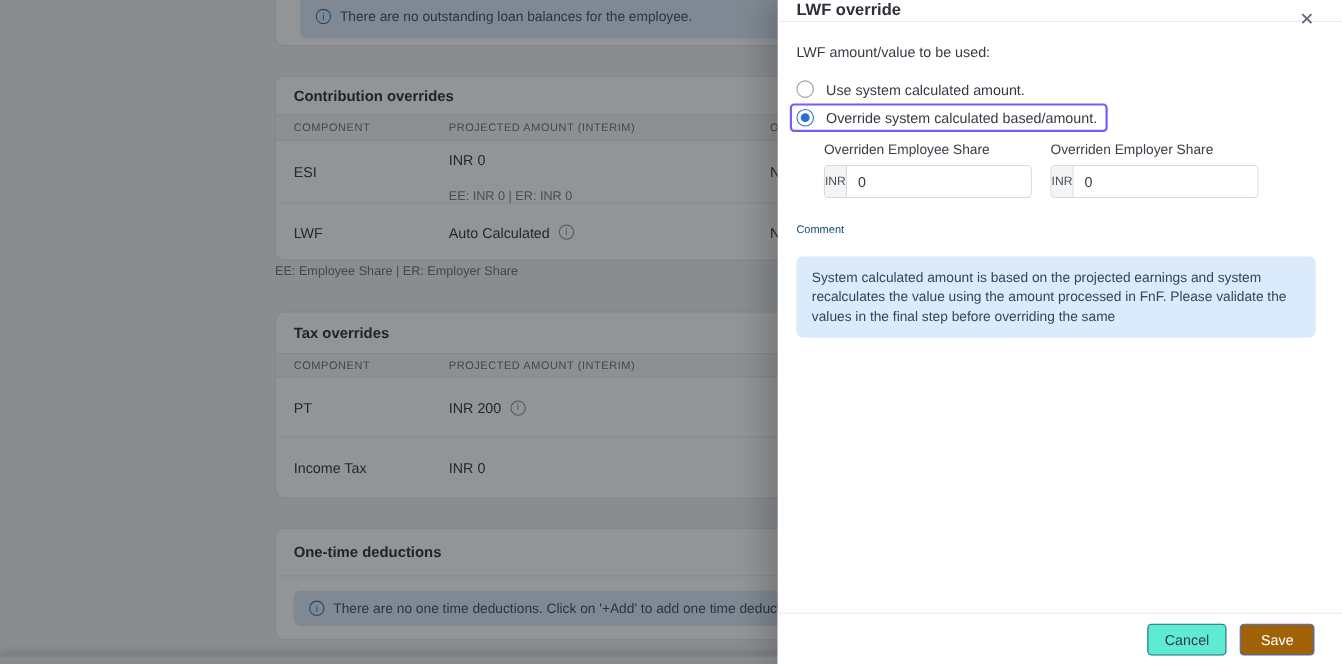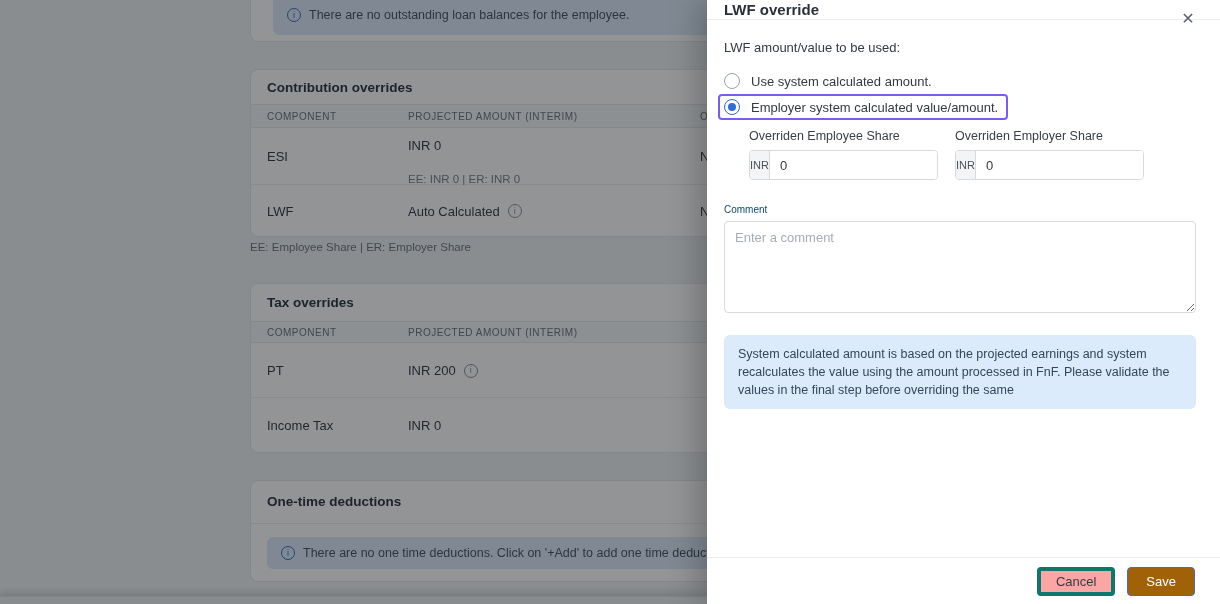--- a/index.html
+++ b/index.html
@@ -45,21 +45,21 @@
   .share-label { font-size:12.5px; color:#3b4048; margin-bottom:7px; }
   .input-group { display:flex; width:189px; height:30px; border:1px solid #d8d9de; border-radius:4px; overflow:hidden; background:#fff; }
   .prefix { width:38px; background:#f3f4f6; border-right:1px solid #d8d9de; display:flex; align-items:center; justify-content:center; font-size:11px; color:#4c525a; }
   .amount-input { flex:1; border:none; outline:none; font-size:13px; color:#343a42; padding-left:10px; font-family:inherit; }
   .comment-label { font-size:10px; color:#0c4a6e; margin:24px 0 6px 0; }
   .comment-box { width:100%; height:92px; border:1px solid #d8d9de; border-radius:4px; font-size:13px; color:#343a42; padding:8px 10px; font-family:inherit; resize:both; }
   .comment-box::placeholder { color:#a7adb5; }
   .note { margin-top:18px; background:#dcebfb; border-radius:6px; padding:10px 14px; font-size:12.5px; line-height:1.45; color:#32475c; }
   .modal-footer { position:absolute; bottom:0; left:0; right:0; height:47px; border-top:1px solid #ececf0; display:flex; align-items:center; justify-content:flex-end; gap:12px; padding-right:25px; background:#fff; }
   .btn { height:29px; border-radius:4px; font-size:13px; font-family:inherit; cursor:pointer; display:flex; align-items:center; }
-  .btn-cancel { background:#fca5a5; border:4px solid #0f766e; color:#343a42; padding:0 15px; }
+  .btn-cancel { background:#5eead4; border:1px solid #0f766e; color:#343a42; padding:0 15px; }
   .btn-save { background:#a16207; border:1px solid #3d6ccf; color:#fff; padding:0 18px; }
 </style>
 </head>
 <body>
 
 <div class="page">
 
   <div class="card" style="top:-30px; height:72px;">
     <div class="banner" style="left:22px; top:24px; width:908px; height:40px;">
       <span class="info-i">i</span>
@@ -136,21 +136,21 @@
     <div class="question">LWF amount/value to be used:</div>
 
     <div class="radio-row">
       <span class="radio"></span>
       <span class="radio-label">Use system calculated amount.</span>
     </div>
 
     <div class="hl-box">
       <div class="radio-row">
         <span class="radio checked"></span>
-        <span class="radio-label">Employer system calculated value/amount.</span>
+        <span class="radio-label">Override system calculated based/amount.</span>
       </div>
     </div>
 
     <div class="shares">
       <div>
         <div class="share-label">Overriden Employee Share</div>
         <div class="input-group">
           <span class="prefix">INR</span>
           <input class="amount-input" type="text" value="0" style="">
         </div>
@@ -158,21 +158,20 @@
       <div>
         <div class="share-label">Overriden Employer Share</div>
         <div class="input-group">
           <span class="prefix">INR</span>
           <input class="amount-input" type="text" value="0" style="">
         </div>
       </div>
     </div>
 
     <div class="comment-label">Comment</div>
-    <textarea class="comment-box" placeholder="Enter a comment" style=""></textarea>
 
     <div class="note">System calculated amount is based on the projected earnings and system recalculates the value using the amount processed in FnF. Please validate the values in the final step before overriding the same</div>
   </div>
 
   <div class="modal-footer">
     <button class="btn btn-cancel">Cancel</button>
     <button class="btn btn-save">Save</button>
   </div>
 </div>
 

